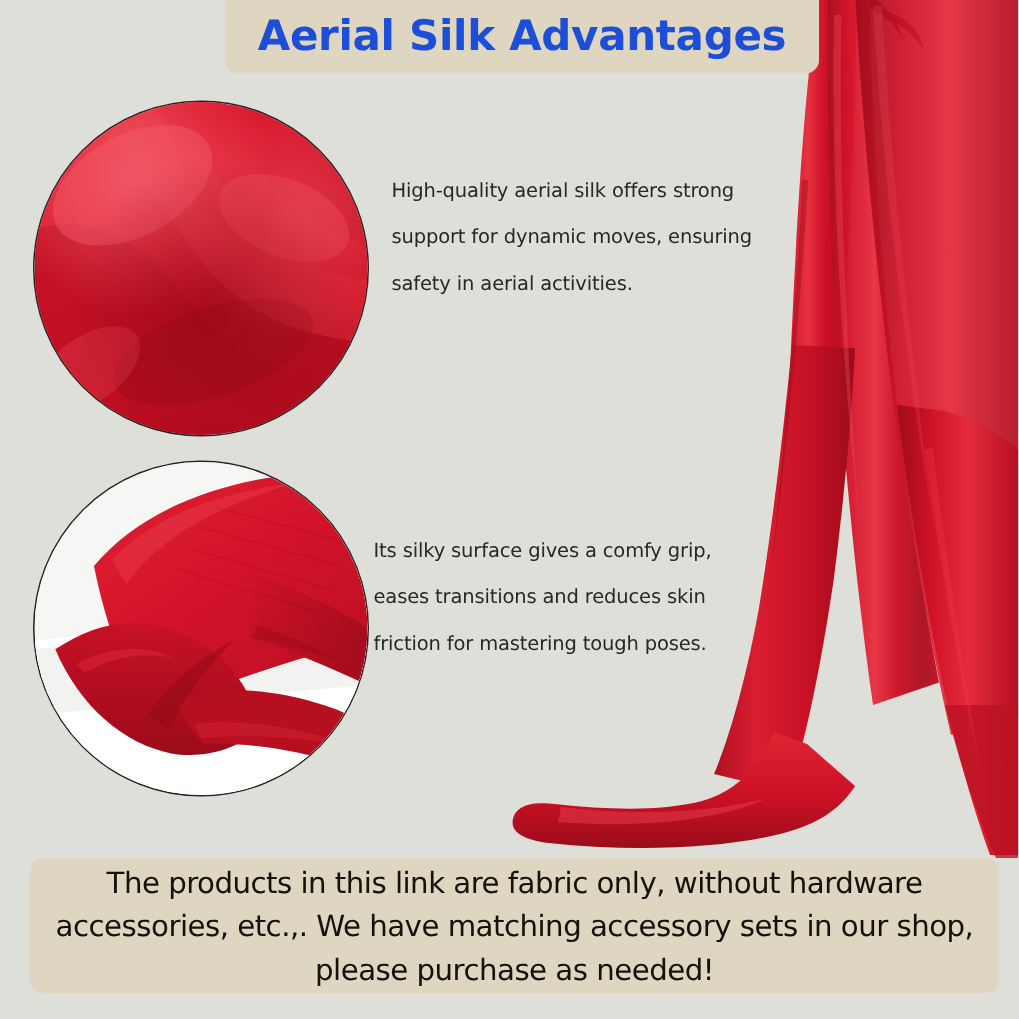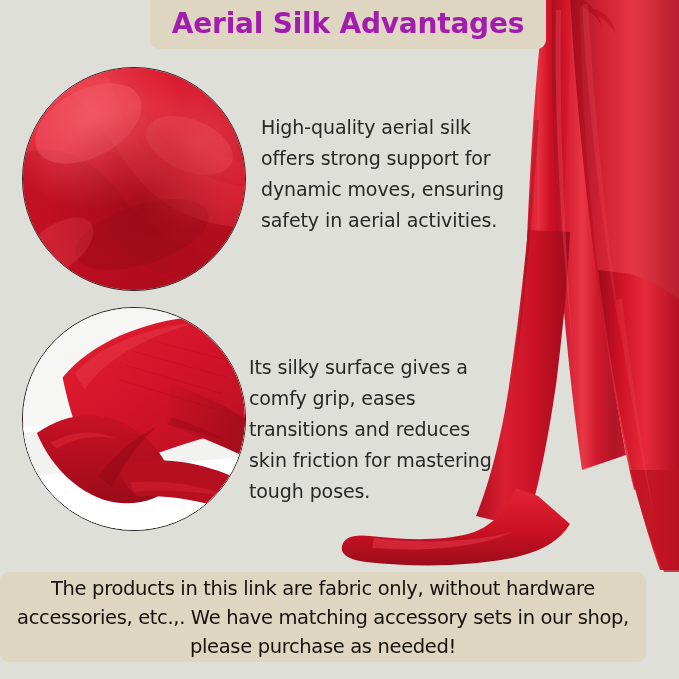--- a/index.html
+++ b/index.html
@@ -32,21 +32,21 @@
     border-radius: 0 0 9px 9px;
     display: flex;
     align-items: center;
     justify-content: center;
     z-index: 6;
   }
   #title-text {
     font-family: "DejaVu Sans", sans-serif;
     font-size: 28px;
     font-weight: bold;
-    color: #a21caf;
+    color: #1d4ed8;
     letter-spacing: -0.2px;
     white-space: nowrap;
     line-height: 1;
     padding-bottom: 2px;
   }
 
   
   .photo-circle {
     position: absolute;
     border-radius: 50%;
@@ -71,21 +71,21 @@
     display: block;
     width: 100%;
     height: 100%;
   }
 
   
   .feature-text {
     position: absolute;
     z-index: 5;
     font-family: "DejaVu Sans", sans-serif;
-    font-size: 19px;
+    font-size: 13px;
     line-height: 31px;
     color: #272727;
     letter-spacing: -0.1px;
   }
   #feature-text-1 {
     left: 261px;
     top: 112px;
     width: 252px;
   }
   #feature-text-2 {
@@ -105,21 +105,21 @@
   }
   #silk-art svg {
     display: block;
     width: 100%;
     height: 100%;
   }
 
   
   #footer-banner {
     position: absolute;
-    left: 0;
+    left: 20px;
     top: 572px;
     width: 646px;
     height: 90px;
     background: #ded6c0;
     border-radius: 9px;
     display: flex;
     align-items: center;
     justify-content: center;
     z-index: 7;
   }

